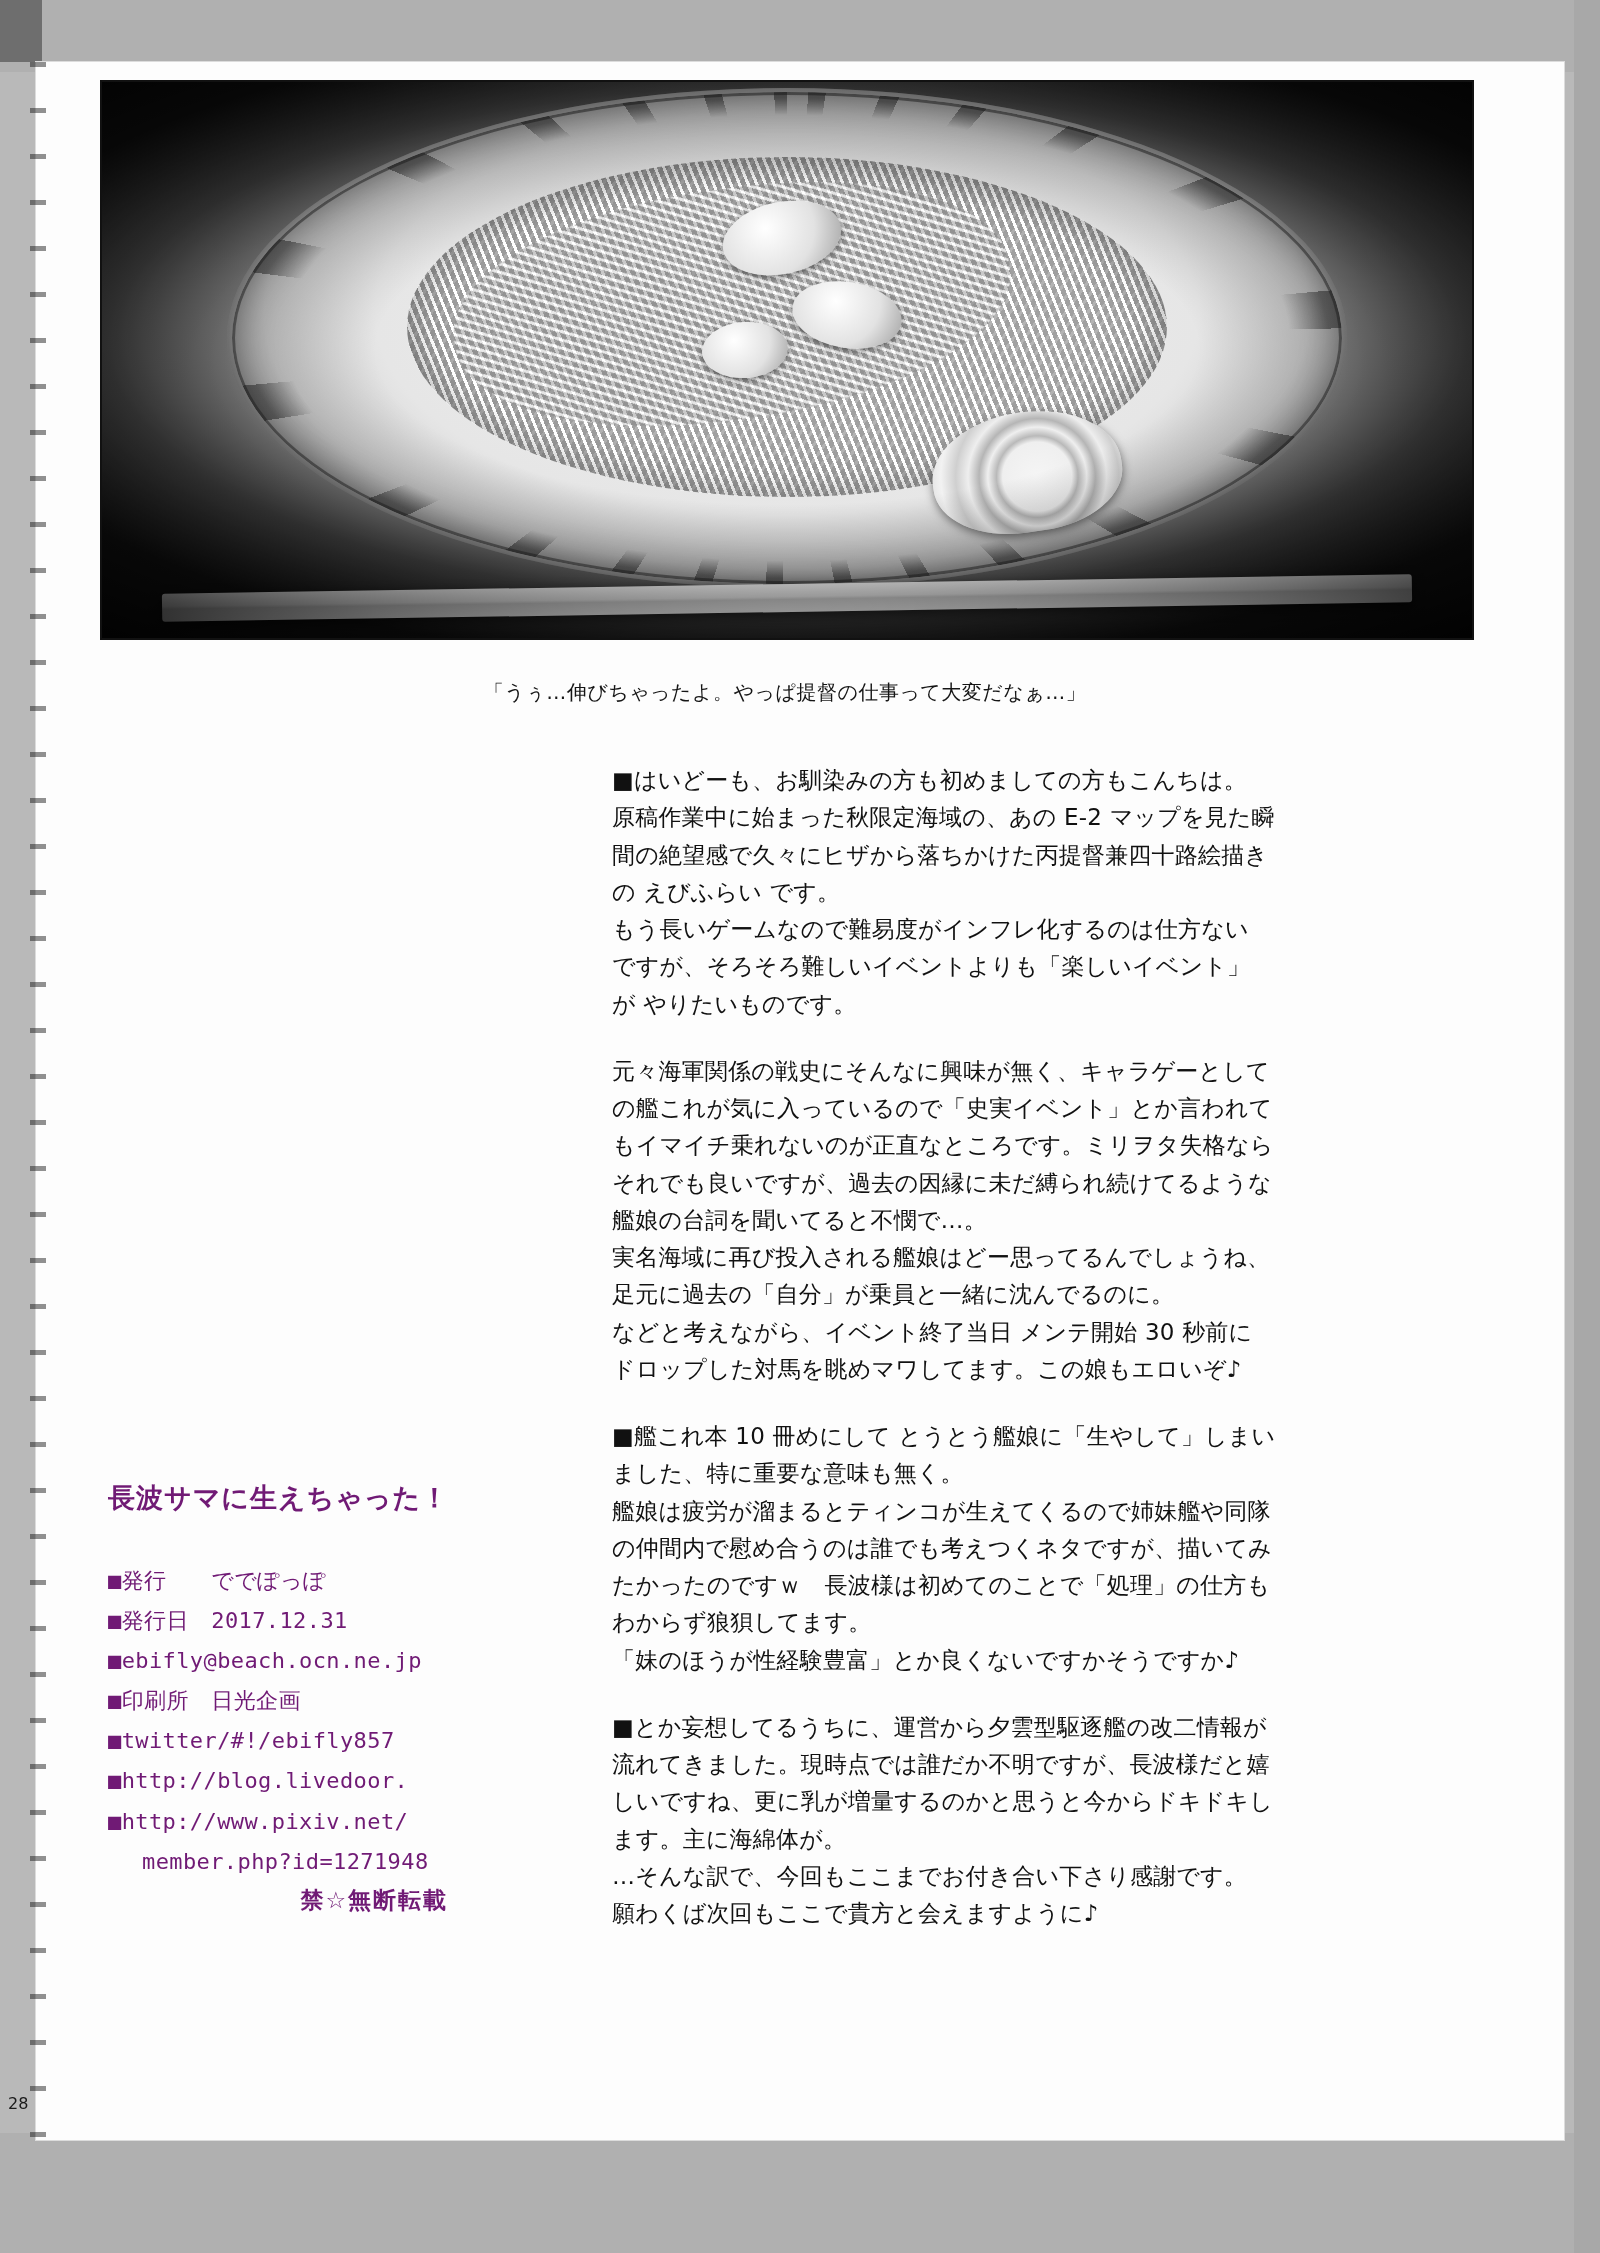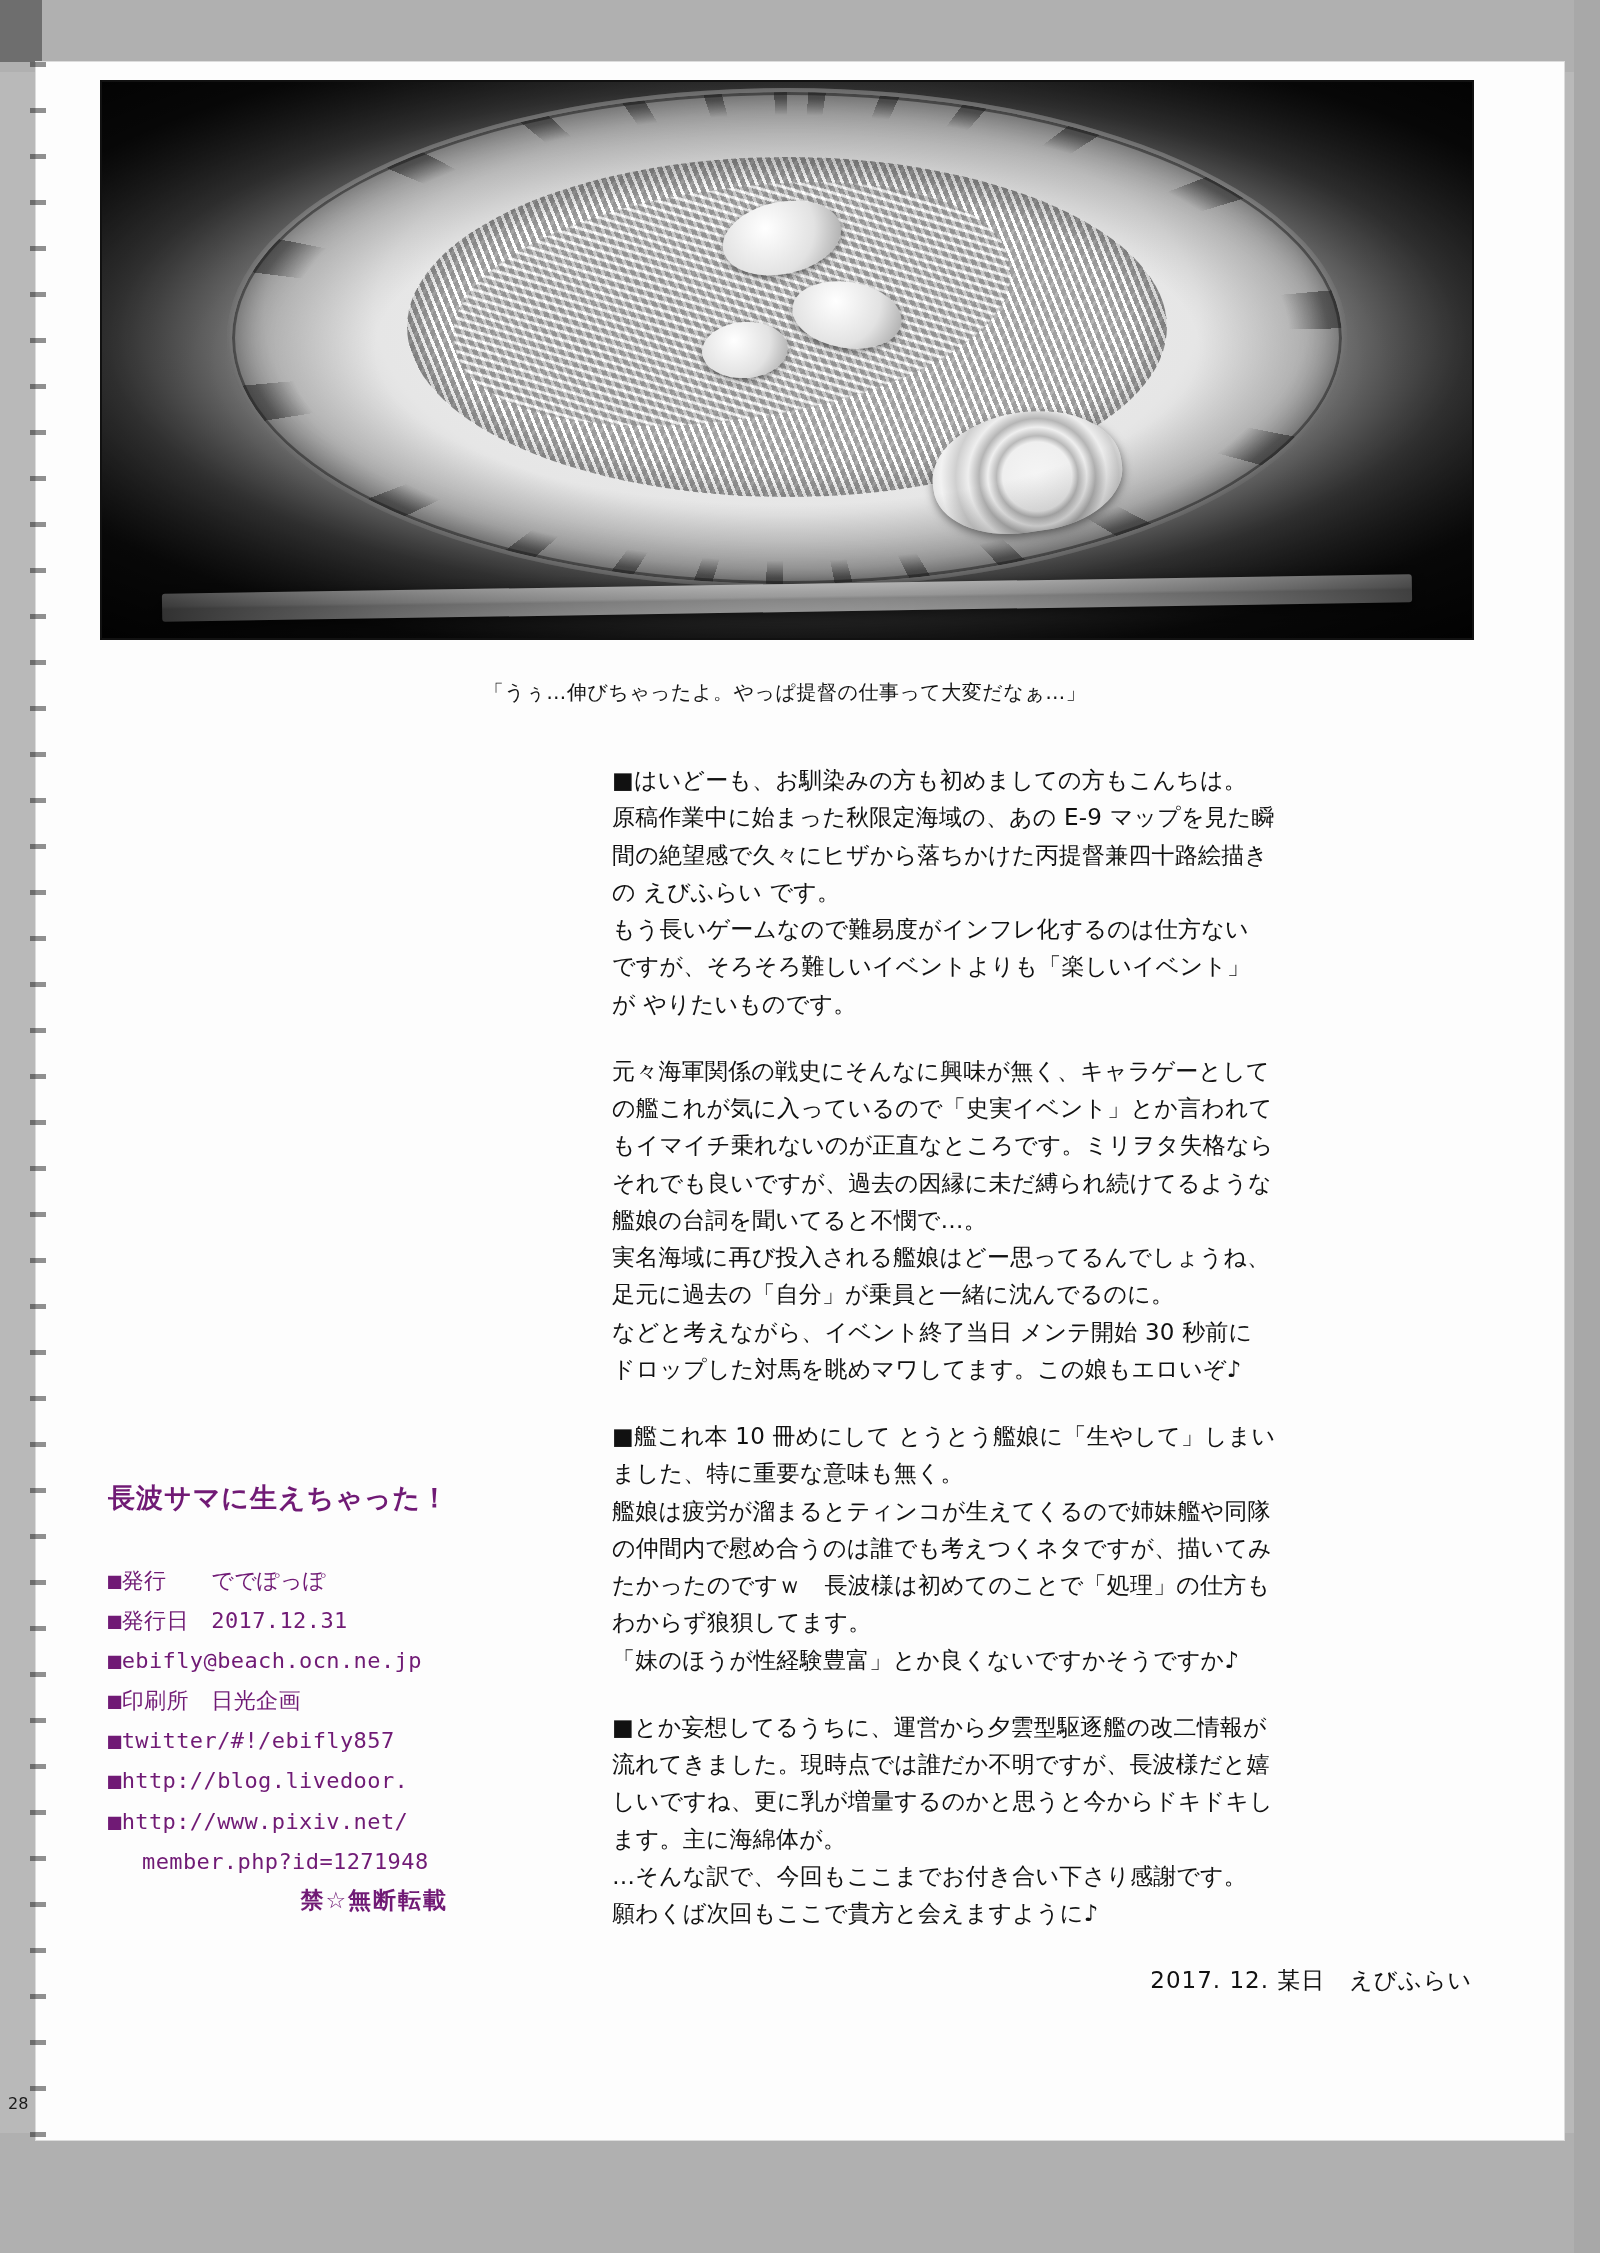--- a/index.html
+++ b/index.html
@@ -301,21 +301,21 @@
       <div class="narutomaki"></div>
       <div class="chopsticks"></div>
       <div class="photo-vignette"></div>
     </div>
   </div>
 
   <div class="photo-caption">「うぅ…伸びちゃったよ。やっぱ提督の仕事って大変だなぁ…」</div>
 
   <div class="main-text">
     <p class="para">■はいどーも、お馴染みの方も初めましての方もこんちは。
-原稿作業中に始まった秋限定海域の、あの E-9 マップを見た瞬
+原稿作業中に始まった秋限定海域の、あの E-2 マップを見た瞬
 間の絶望感で久々にヒザから落ちかけた丙提督兼四十路絵描き
 の えびふらい です。
 もう長いゲームなので難易度がインフレ化するのは仕方ない
 ですが、そろそろ難しいイベントよりも「楽しいイベント」
 が やりたいものです。</p>
     <p class="para">元々海軍関係の戦史にそんなに興味が無く、キャラゲーとして
 の艦これが気に入っているので「史実イベント」とか言われて
 もイマイチ乗れないのが正直なところです。ミリヲタ失格なら
 それでも良いですが、過去の因縁に未だ縛られ続けてるような
 艦娘の台詞を聞いてると不憫で…。
@@ -329,21 +329,20 @@
 の仲間内で慰め合うのは誰でも考えつくネタですが、描いてみ
 たかったのですｗ　長波様は初めてのことで「処理」の仕方も
 わからず狼狽してます。
 「妹のほうが性経験豊富」とか良くないですかそうですか♪</p>
     <p class="para">■とか妄想してるうちに、運営から夕雲型駆逐艦の改二情報が
 流れてきました。現時点では誰だか不明ですが、長波様だと嬉
 しいですね、更に乳が増量するのかと思うと今からドキドキし
 ます。主に海綿体が。
 …そんな訳で、今回もここまでお付き合い下さり感謝です。
 願わくば次回もここで貴方と会えますように♪</p>
-    <div class="sign">2017. 12. 某日　えびふらい</div>
   </div>
 
   <div class="colophon">
     <div class="colophon-title">長波サマに生えちゃった！</div>
 
     <div class="col-line">■発行　　ででぽっぽ</div>
     <div class="col-line">■発行日　2017.12.31</div>
     <div class="col-line">■ebifly@beach.ocn.ne.jp</div>
     <div class="col-line">■印刷所　日光企画</div>
     <div class="col-line">■twitter/#!/ebifly857</div>

